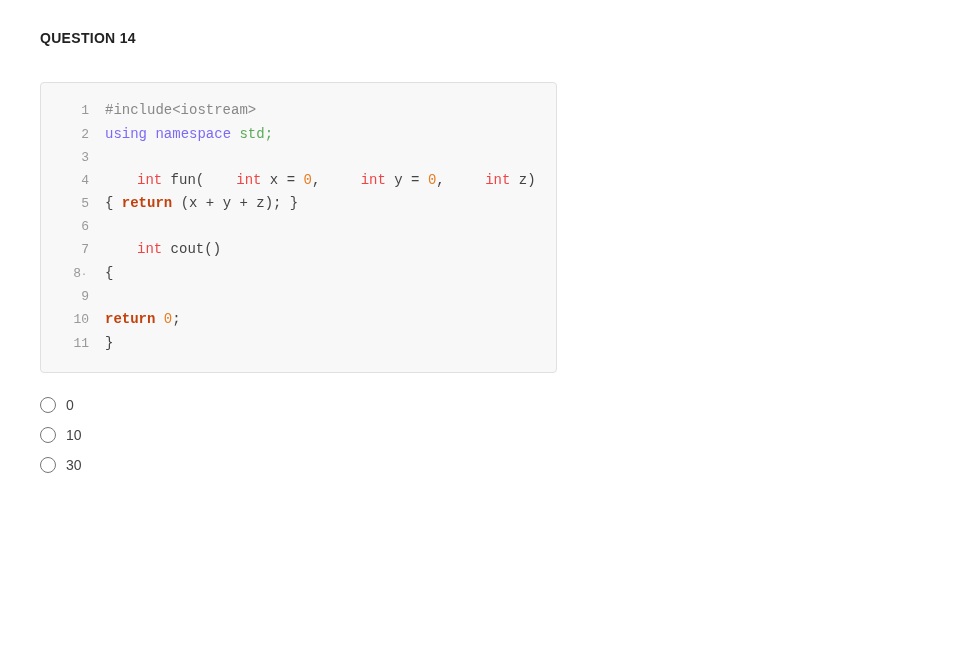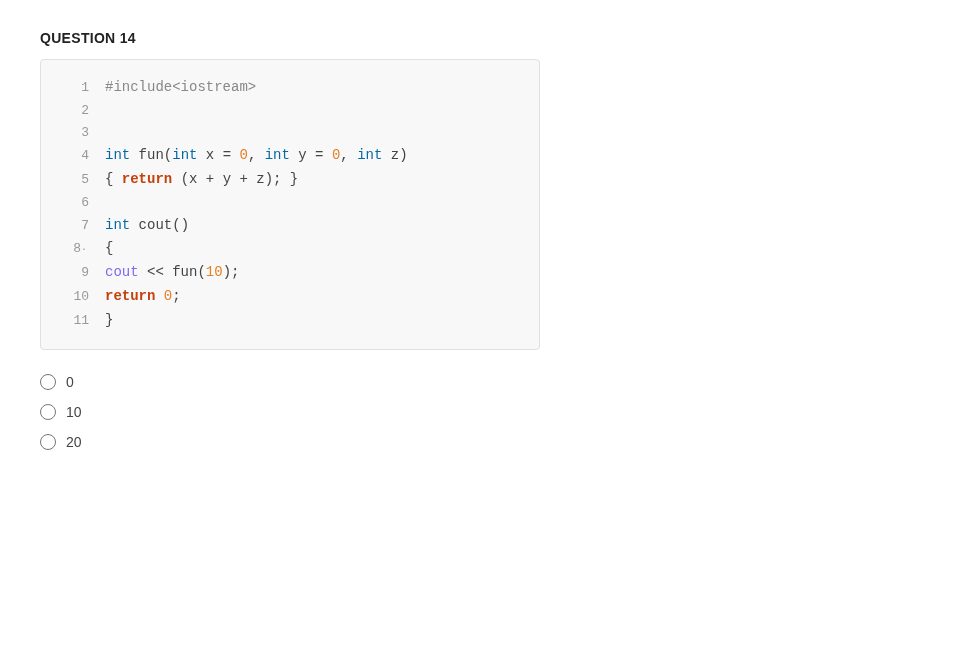--- a/index.html
+++ b/index.html
@@ -7,21 +7,21 @@
       background: #ffffff;
       font-family: Arial, sans-serif;
       font-size: 14px;
       color: #333;
       padding: 30px 40px;
     }
     .question-title {
       font-weight: bold;
       font-size: 14px;
       color: #222;
-      margin-bottom: 13px;
+      margin-bottom: 36px;
       letter-spacing: 0.3px;
     }
     .code-block {
       background: #f8f8f8;
       border: 1px solid #e0e0e0;
       border-radius: 4px;
       padding: 16px 20px;
       font-family: 'Courier New', Courier, monospace;
       font-size: 14px;
       line-height: 1.7;
@@ -45,21 +45,21 @@
       color: #999;
       font-size: 10px;
       margin-right: 2px;
     }
     
     .c-preprocessor { color: #888; }
     .c-keyword { color: #7c6af7; }
     .c-number { color: #e67e22; }
     .c-ns { color: #5aaa5a; } 
     .c-plain { color: #444; }
-    .c-int-kw { color: #0369a1; }  
+    .c-int-kw { color: #ef4444; margin-left: 32px; }  
     .c-return-kw { color: #c2410c; font-weight: bold; } 
     .c-using-kw { color: #7c6af7; }
     .c-cout { color: #7c6af7; }
 
     
     .options-list {
       list-style: none;
       padding: 0;
       margin: 0;
     }
@@ -89,56 +89,56 @@
 <body>
 
 <div>
   <div class="question-title">QUESTION 14</div>
 
   <div class="code-block" id="code-block"><div class="code-line">
         <span class="line-num">1</span>
         <span><span class="c-preprocessor">#include&lt;iostream&gt;</span></span>
       </div><div class="code-line">
         <span class="line-num">2</span>
+        <span><span class="c-using-kw">using</span><span class="c-plain"> </span><span class="c-keyword">namespace</span><span class="c-ns"> std;</span></span>
       </div><div class="code-line">
         <span class="line-num">3</span>
         <span></span>
       </div><div class="code-line">
         <span class="line-num">4</span>
         <span><span class="c-int-kw">int</span><span class="c-plain"> fun(</span><span class="c-int-kw">int</span><span class="c-plain"> x = </span><span class="c-number">0</span><span class="c-plain">, </span><span class="c-int-kw">int</span><span class="c-plain"> y = </span><span class="c-number">0</span><span class="c-plain">, </span><span class="c-int-kw">int</span><span class="c-plain"> z)</span></span>
       </div><div class="code-line">
         <span class="line-num">5</span>
         <span><span class="c-plain">{  </span><span class="c-return-kw">return</span><span class="c-plain"> (x + y + z); }</span></span>
       </div><div class="code-line">
         <span class="line-num">6</span>
         <span></span>
       </div><div class="code-line">
         <span class="line-num">7</span>
         <span><span class="c-int-kw">int</span><span class="c-plain"> cout()</span></span>
       </div><div class="code-line">
         <span class="line-num">8<span class="line-dot">·</span></span>
         <span><span class="c-plain">{</span></span>
       </div><div class="code-line">
         <span class="line-num">9</span>
-        <span><span class="c-plain">        </span><span class="c-cout">cout</span><span class="c-plain"> &lt;&lt; fun(</span><span class="c-number">10</span><span class="c-plain">);</span></span>
       </div><div class="code-line">
         <span class="line-num">10</span>
         <span><span class="c-plain">        </span><span class="c-return-kw">return</span><span class="c-plain"> </span><span class="c-number">0</span><span class="c-plain">;</span></span>
       </div><div class="code-line">
         <span class="line-num">11</span>
         <span><span class="c-plain">}</span></span>
       </div></div>
 
   <ul class="options-list" id="options-list">
       <li class="option-item">
         <input type="radio" name="answer" value="0" style="">
         <span class="option-label">0</span>
       </li>
       <li class="option-item">
         <input type="radio" name="answer" value="10" style="">
         <span class="option-label">10</span>
       </li>
       <li class="option-item">
         <input type="radio" name="answer" value="20" style="">
-        <span class="option-label">20</span>
+        <span class="option-label">30</span>
       </li>
     </ul>
 </div>
 
 </body></html>

